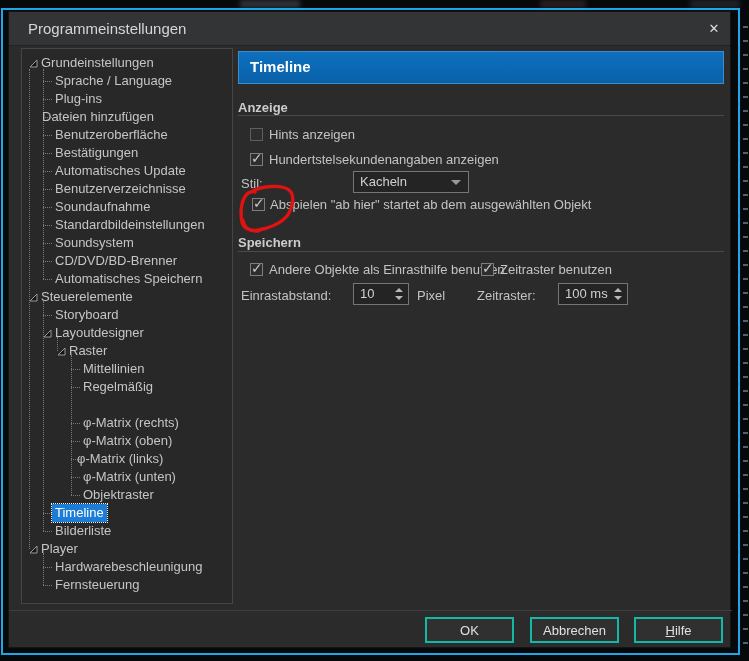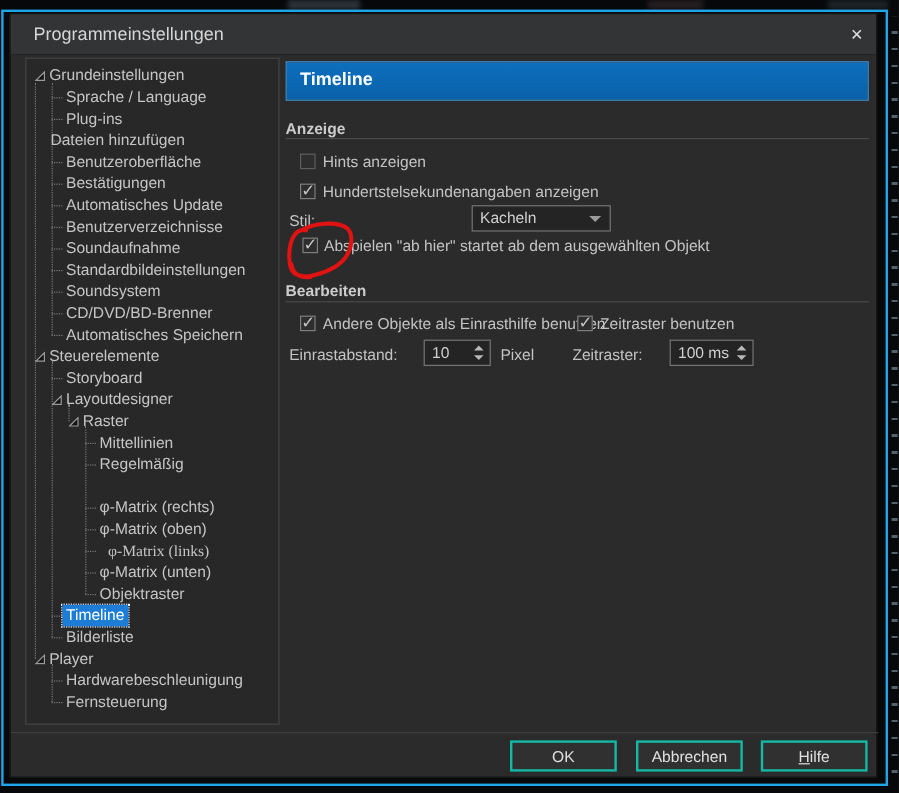--- a/index.html
+++ b/index.html
@@ -180,21 +180,21 @@
         <div class="tree-row" style="top: 365px;">
           <div class="tree-conn" style="left: 49px;"></div>
           <span class="tree-label" style="left: 61px;">φ-Matrix (rechts)</span>
         </div>
         <div class="tree-row" style="top: 383px;">
           <div class="tree-conn" style="left: 49px;"></div>
           <span class="tree-label" style="left: 61px;">φ-Matrix (oben)</span>
         </div>
         <div class="tree-row" style="top: 401px;">
           <div class="tree-conn" style="left: 49px;"></div>
-          <span class="tree-label" style="left: 68px; font-family: Liberation Serif, serif;">φ-Matrix (links)</span>
+          <span class="tree-label" style="left: 55px;">φ-Matrix (links)</span>
         </div>
         <div class="tree-row" style="top: 419px;">
           <div class="tree-conn" style="left: 49px;"></div>
           <span class="tree-label" style="left: 61px;">φ-Matrix (unten)</span>
         </div>
         <div class="tree-row" style="top: 437px;">
           <div class="tree-conn" style="left: 49px;"></div>
           <span class="tree-label" style="left: 61px;">Objektraster</span>
         </div>
         <div class="tree-row" style="top: 455px;">
@@ -231,36 +231,36 @@
 
   <div class="cb dim" style="left:241px;top:116px;"></div>
   <div class="lbl" style="left:260px;top:115px;">Hints anzeigen</div>
 
   <div class="cb checked" style="left:241px;top:141px;">
       <span class="mark">✓</span>
     </div>
   <div class="lbl" style="left:260px;top:140px;">Hundertstelsekundenangaben anzeigen</div>
 
   <div class="lbl" style="left:232px;top:164px;">Stil:</div>
-  <div class="field" style="left:344px;top:159px;width:116px;margin-left:40px;">
+  <div class="field" style="left:344px;top:159px;width:116px;">
     <span class="val">Kacheln</span>
     <span class="dd-arrow"></span>
   </div>
 
   <div class="cb checked" style="left:243px;top:186px;">
       <span class="mark">✓</span>
     </div>
   <div class="lbl" style="left:261px;top:185px;">Abspielen "ab hier" startet ab dem ausgewählten Objekt</div>
 
   <svg class="annotation-svg" width="70" height="62" viewBox="0 0 70 62">
     <path d="M 16,10 C 26,4 46,2 54,8 C 60,13 58,24 54,31 C 50,38 40,44 28,47 C 18,50 9,48 7,40 C 5,31 6,18 12,12 C 14,10 18,9 20,10" fill="none" stroke="#e01212" stroke-width="3.4" stroke-linecap="round"></path>
     <path d="M 8,38 C 9,45 14,50 24,49" fill="none" stroke="#e01212" stroke-width="3" stroke-linecap="round"></path>
   </svg>
 
-  <div class="section-title" style="left:229px;top:223px;">Bearbeiten</div>
+  <div class="section-title" style="left:229px;top:223px;">Speichern</div>
   <div class="section-line" style="top:239px;"></div>
 
   <div class="cb checked" style="left:241px;top:251px;">
       <span class="mark">✓</span>
     </div>
   <div class="lbl" style="left:260px;top:250px;">Andere Objekte als Einrasthilfe benutzen</div>
 
   <div class="cb checked" style="left:472px;top:251px;">
       <span class="mark">✓</span>
     </div>

